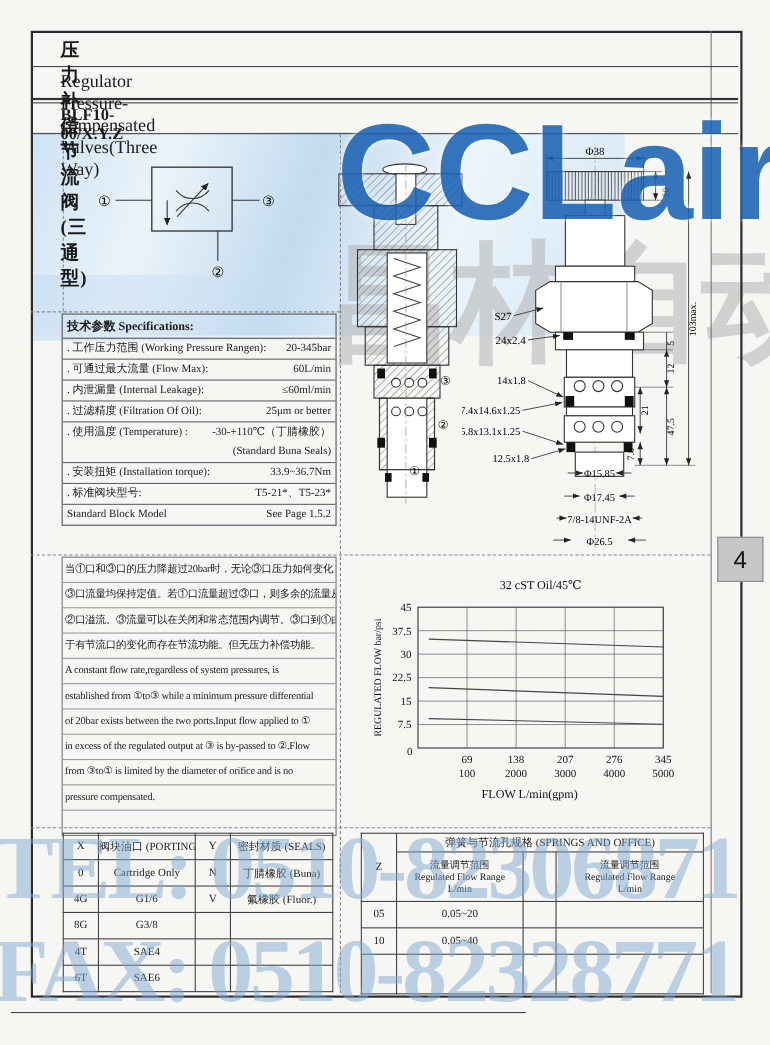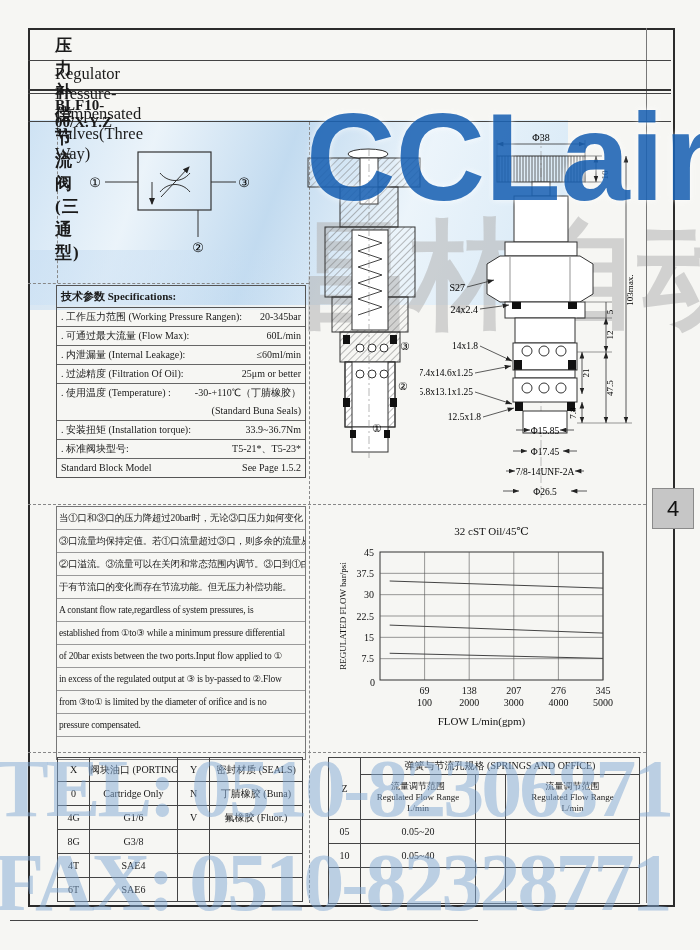--- a/index.html
+++ b/index.html
@@ -23,21 +23,21 @@
   
   .t-zh{left:55px;top:34px;font-size:17px;font-weight:bold;letter-spacing:1px;}
   .t-en{left:55px;top:64px;font-size:16.5px;}
   .t-model{left:55px;top:97px;font-size:15px;font-weight:bold;}
   
   #specs{left:56px;top:285px;width:248px;border:1px solid #555;font-size:10px;}
   .spec-head{padding:3px 4px;font-weight:bold;font-size:11px;border-bottom:1px solid #555;}
   .spec-row{display:flex;justify-content:space-between;height:18px;line-height:18px;
             padding:0 4px;border-bottom:1px solid #666;white-space:nowrap;}
   .spec-row:last-child{border-bottom:none;}
-  .spec-row.no-border{border-bottom:none;font-family:Liberation Serif, serif;}
+  .spec-row.no-border{border-bottom:none;}
   
   #desc{left:56px;top:506px;width:248px;border:1px solid #777;}
   .desc-line{height:22px;line-height:22px;border-bottom:1px solid #9a9a9a;
              font-size:9.5px;letter-spacing:-0.2px;white-space:nowrap;overflow:hidden;padding:0 2px;}
   .desc-line:last-child{border-bottom:none;}
   
   table{border-collapse:collapse;table-layout:fixed;}
   td,th{border:1px solid #444;font-size:10px;font-weight:normal;text-align:center;
         padding:0;overflow:hidden;white-space:nowrap;}
   #porting{left:57px;top:757px;width:245px;}

